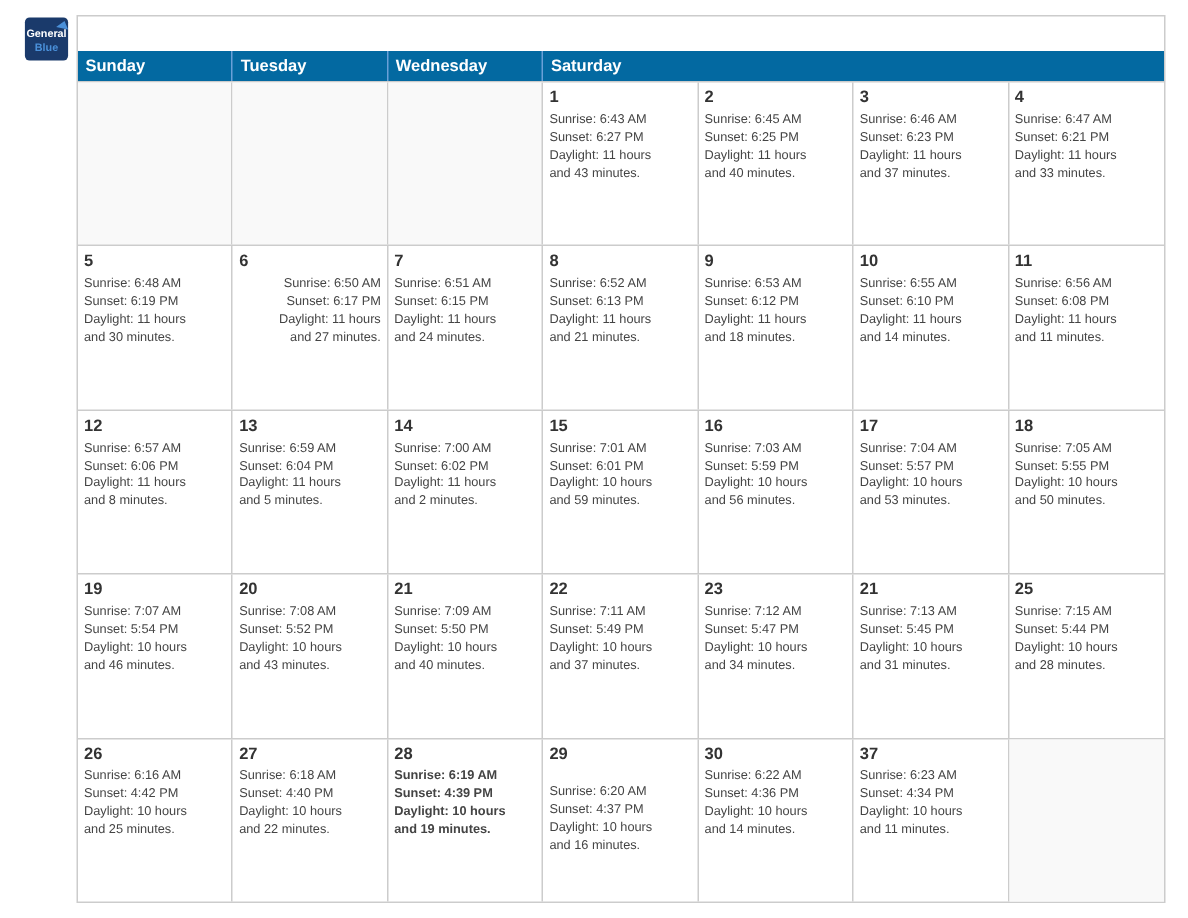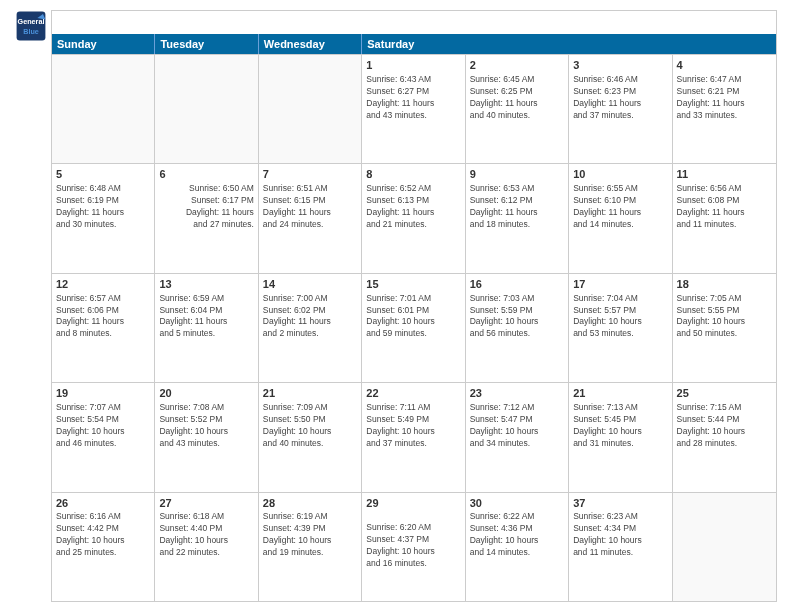--- a/index.html
+++ b/index.html
@@ -333,21 +333,21 @@
           </div>
           <div class="cal-cell">
             <span class="day-num">27</span>
             <div class="cell-info" style="white-space: pre-line;">Sunrise: 6:18 AM
 Sunset: 4:40 PM
 Daylight: 10 hours
 and 22 minutes.</div>
           </div>
           <div class="cal-cell">
             <span class="day-num">28</span>
-            <div class="cell-info" style="white-space: pre-line;">Sunrise: 6:19 AM
+            <div class="cell-info" style="white-space: pre-line; font-weight: bold;">Sunrise: 6:19 AM
 Sunset: 4:39 PM
 Daylight: 10 hours
 and 19 minutes.</div>
           </div>
           <div class="cal-cell">
             <span class="day-num">29</span>
             <div class="cell-info" style="white-space: pre-line; margin-top: 12px;">Sunrise: 6:20 AM
 Sunset: 4:37 PM
 Daylight: 10 hours
 and 16 minutes.</div>

